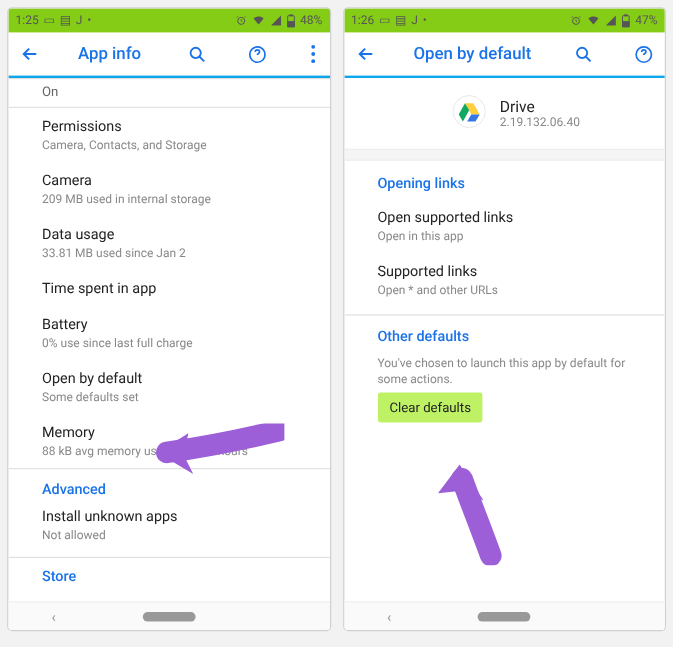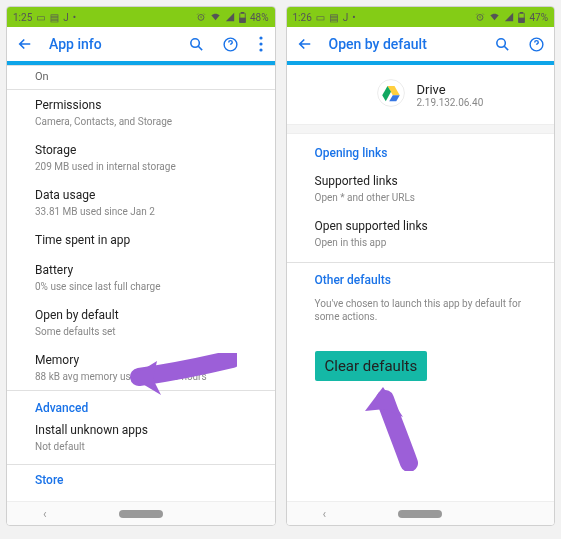--- a/index.html
+++ b/index.html
@@ -33,22 +33,22 @@
     font-size: 10px;
     color: #555;
   }
   .status-left, .status-right { display: flex; align-items: center; gap: 4px; }
   .status-right svg { display: block; }
   .appbar {
     height: 38px;
     display: flex;
     align-items: center;
     padding: 0 8px;
-    gap: 14px;
-    border-bottom: 4px solid #0ea5e9;
+    gap: 30px;
+    border-bottom: 2px solid #0ea5e9;
   }
   .appbar .title {
     flex: 1;
     color: #1a73e8;
     font-size: 14px;
     font-weight: 500;
   }
   .icon-btn { width: 20px; height: 20px; display: flex; align-items: center; justify-content: center; color: #1a73e8; }
   .content { flex: 1; overflow: hidden; position: relative; }
   .row { padding: 8px 0 8px 28px; }
@@ -61,26 +61,26 @@
     align-items: center;
     padding: 14px 20px 14px 46px;
     gap: 12px;
     margin-left: 44px;
   }
   .app-header .name { font-size: 13px; color: #222; }
   .app-header .ver { font-size: 10px; color: #888; }
   .gap-block { height: 10px; background: #f5f5f5; border-top: 1px solid #eee; border-bottom: 1px solid #eee; }
   .clear-btn {
     display: inline-block;
-    background: #14b8a6;
+    background: #bef264;
     padding: 6px 10px;
-    font-size: 15px;
+    font-size: 11px;
     color: #222;
     border-radius: 2px;
-    margin: 24px 0 0 28px;
+    margin: 0 0 0 28px;
   }
   .note { font-size: 10px; color: #888; padding: 4px 28px; line-height: 1.3; }
   .navbar {
     height: 24px;
     display: flex;
     align-items: center;
     justify-content: center;
     border-top: 1px solid #eee;
     background: #fafafa;
     position: relative;
@@ -162,21 +162,21 @@
     <div class="divider-full"></div>
     <div class="row" style="padding-top:4px;padding-bottom:6px">
       <div class="label" style="font-size:11px;color:#666">On</div>
     </div>
     <div class="divider-full"></div>
     <div class="row">
       <div class="label">Permissions</div>
       <div class="sub">Camera, Contacts, and Storage</div>
     </div>
     <div class="row">
-      <div class="label">Storage</div>
+      <div class="label">Camera</div>
       <div class="sub">209 MB used in internal storage</div>
     </div>
     <div class="row">
       <div class="label">Data usage</div>
       <div class="sub">33.81 MB used since Jan 2</div>
     </div>
     <div class="row">
       <div class="label">Time spent in app</div>
     </div>
     <div class="row">
@@ -188,21 +188,21 @@
       <div class="sub">Some defaults set</div>
     </div>
     <div class="row">
       <div class="label">Memory</div>
       <div class="sub">88 kB avg memory used in last 3 hours</div>
     </div>
     <div class="divider-full"></div>
     <div class="section-link">Advanced</div>
     <div class="row" style="padding-top:2px">
       <div class="label">Install unknown apps</div>
-      <div class="sub">Not default</div>
+      <div class="sub">Not allowed</div>
     </div>
     <div class="divider-full" style="margin-top:4px"></div>
     <div class="section-link" style="padding-top:8px">Store</div>
 
     <svg class="arrow" style="left:120px;top:288px" width="110" height="52" viewBox="0 0 110 52">
       <path d="M105 6 C80 12 40 20 12 24" stroke="#9c5fd8" stroke-width="18" fill="none" stroke-linecap="round"></path>
       <path d="M4 24 L30 8 L26 26 L34 42 Z" fill="#9c5fd8"></path>
     </svg>
   </div>
   <div class="navbar">
@@ -278,26 +278,26 @@
           </svg>
       </span>
       <div>
         <div class="name">Drive</div>
         <div class="ver">2.19.132.06.40</div>
       </div>
     </div>
     <div class="gap-block"></div>
     <div class="section-link" style="padding-top:12px">Opening links</div>
     <div class="row">
+      <div class="label">Open supported links</div>
+      <div class="sub">Open in this app</div>
+    </div>
+    <div class="row">
       <div class="label">Supported links</div>
       <div class="sub">Open * and other URLs</div>
-    </div>
-    <div class="row">
-      <div class="label">Open supported links</div>
-      <div class="sub">Open in this app</div>
     </div>
     <div class="divider-full" style="margin-top:6px"></div>
     <div class="section-link" style="padding-top:10px">Other defaults</div>
     <div class="note">You've chosen to launch this app by default for some actions.</div>
     <span class="clear-btn">Clear defaults</span>
 
     
     <svg class="arrow" style="left:64px;top:316px" width="90" height="90" viewBox="0 0 90 90">
       <path d="M58 82 C50 60 42 40 34 18" stroke="#9c5fd8" stroke-width="18" fill="none" stroke-linecap="round"></path>
       <path d="M32 6 L14 30 L34 28 L52 36 Z" fill="#9c5fd8"></path>

